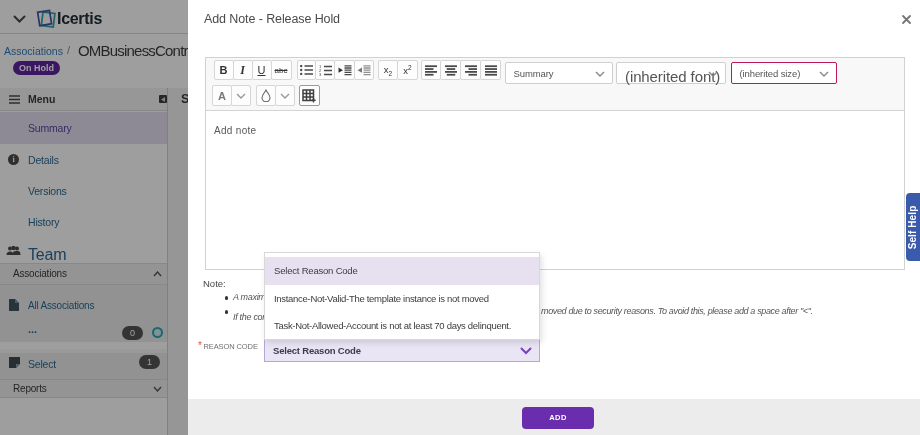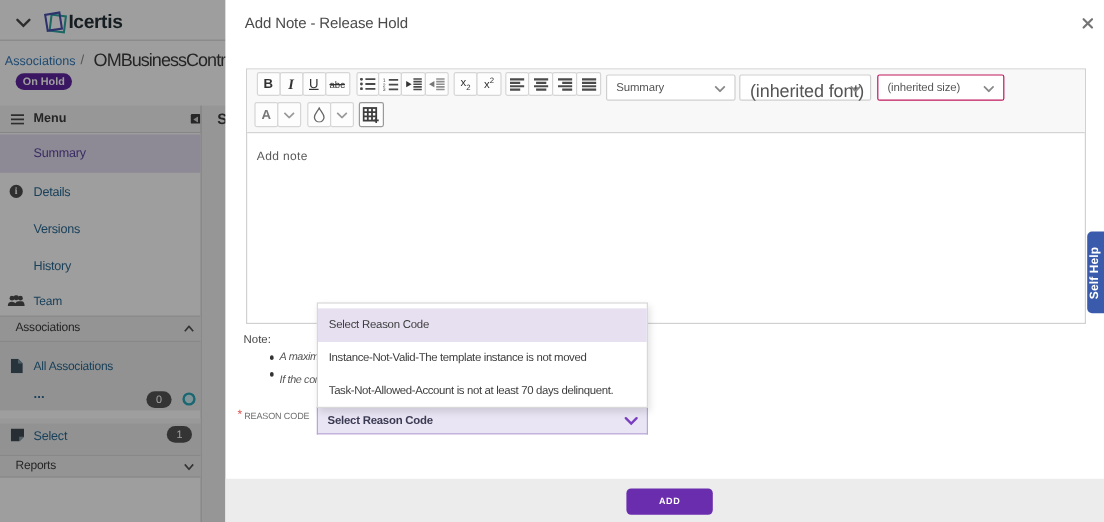--- a/index.html
+++ b/index.html
@@ -48,21 +48,21 @@
   <div class="abs" style="left:8px;top:154px;width:11px;height:11px;background:#4d4d4d;border-radius:50%;color:#fff;font-size:8px;line-height:11px;text-align:center;font-weight:bold;font-family:'Liberation Serif',serif;">i</div>
   <div class="abs" style="left:28px;top:154px;font-size:10.5px;letter-spacing:-0.2px;color:#2c6a92;">Details</div>
   <div class="abs" style="left:28px;top:185px;font-size:10.5px;letter-spacing:-0.2px;color:#2c6a92;">Versions</div>
   <div class="abs" style="left:28px;top:216px;font-size:10.5px;letter-spacing:-0.2px;color:#2c6a92;">History</div>
   <svg class="abs" style="left:6px;top:246px;" width="15" height="10" viewBox="0 0 15 10">
       <circle cx="4" cy="2.5" r="2" fill="#4d4d4d"></circle>
       <circle cx="11" cy="2.5" r="2" fill="#4d4d4d"></circle>
       <circle cx="7.5" cy="2" r="2.2" fill="#4d4d4d"></circle>
       <path d="M0.5 9 Q0.5 5.5 4 5.5 Q6 5.5 6.8 6.8 Q7.5 5 9.5 5 L12 5 Q14.5 5 14.5 9 Z" fill="#4d4d4d"></path>
     </svg>
-  <div class="abs" style="left:28px;top:246px;font-size:10px;letter-spacing:-0.2px;color:#2c6a92;">Team</div>
+  <div class="abs" style="left:28px;top:246px;font-size:16px;letter-spacing:-0.2px;color:#2c6a92;">Team</div>
 
   <div class="abs" style="left:0;top:263px;width:167px;height:22px;background:#efefef;border-top:1px solid #dcdcdc;border-bottom:1px solid #dcdcdc;"></div>
   <div class="abs" style="left:13px;top:268px;font-size:10px;letter-spacing:-0.2px;color:#3c3c3c;">Associations</div>
   <svg class="abs" style="left:153px;top:271px;" width="9" height="6" viewBox="0 0 9 6">
       <path d="M1 5 L4.5 1 L8 5" stroke="#555" stroke-width="1.4" fill="none"></path>
     </svg>
 
   <div class="abs" style="left:0;top:285px;width:167px;height:57px;background:#ececec;"></div>
   <svg class="abs" style="left:9px;top:299px;" width="10" height="12" viewBox="0 0 10 12">
       <path d="M0 0 h6 l4 4 v8 h-10 z" fill="#3f5560"></path>
@@ -244,20 +244,21 @@
       </div>
 
     <div class="abs" style="left:8px;top:67px;font-size:10px;color:#595959;letter-spacing:0.3px;">Add note</div>
   </div>
 
   <div class="abs" style="left:15px;top:278px;font-size:9.5px;color:#444;">Note:</div>
   <div class="abs" style="left:36.5px;top:296px;width:3.5px;height:3.5px;border-radius:50%;background:#333;"></div>
   <div class="abs" style="left:45px;top:292px;font-size:9px;letter-spacing:-0.3px;font-style:italic;color:#555;white-space:nowrap;">A maximum of 2000 characters are allowed.</div>
   <div class="abs" style="left:36.5px;top:310px;width:3.5px;height:3.5px;border-radius:50%;background:#333;"></div>
   <div class="abs" style="left:45px;top:306px;width:307px;overflow:hidden;"><span style="font-size:9px;letter-spacing:-0.3px;font-style:italic;color:#555;white-space:nowrap;">If the content contains "&lt;" followed by any character, then the text in between "&lt;" and "&gt;" will be re</span></div>
+  <div class="abs" style="left:353px;top:306px;font-size:9px;letter-spacing:-0.35px;font-style:italic;color:#555;white-space:nowrap;">moved due to security reasons. To avoid this, please add a space after "&lt;".</div>
 
   <div class="abs" style="left:10px;top:340px;font-size:10px;color:#d9534f;">*</div>
   <div class="abs" style="left:15.5px;top:342px;font-size:7.5px;color:#6e6e6e;letter-spacing:-0.1px;">REASON CODE</div>
 
   <div class="abs" style="left:76px;top:339px;width:276px;height:23px;background:#eae5f4;border:1px solid #b7a7d6;border-top-color:#9a9a9a;">
     <div class="abs" style="left:8px;top:5px;font-size:9.5px;font-weight:bold;letter-spacing:-0.2px;color:#3a3a52;">Select Reason Code</div>
     <svg class="abs" style="left:255px;top:7px;" width="12" height="8" viewBox="0 0 12 8">
         <path d="M1.5 1.5 L6 6 L10.5 1.5" stroke="#7a3fc0" stroke-width="2" fill="none" stroke-linecap="round"></path>
       </svg>
   </div>

